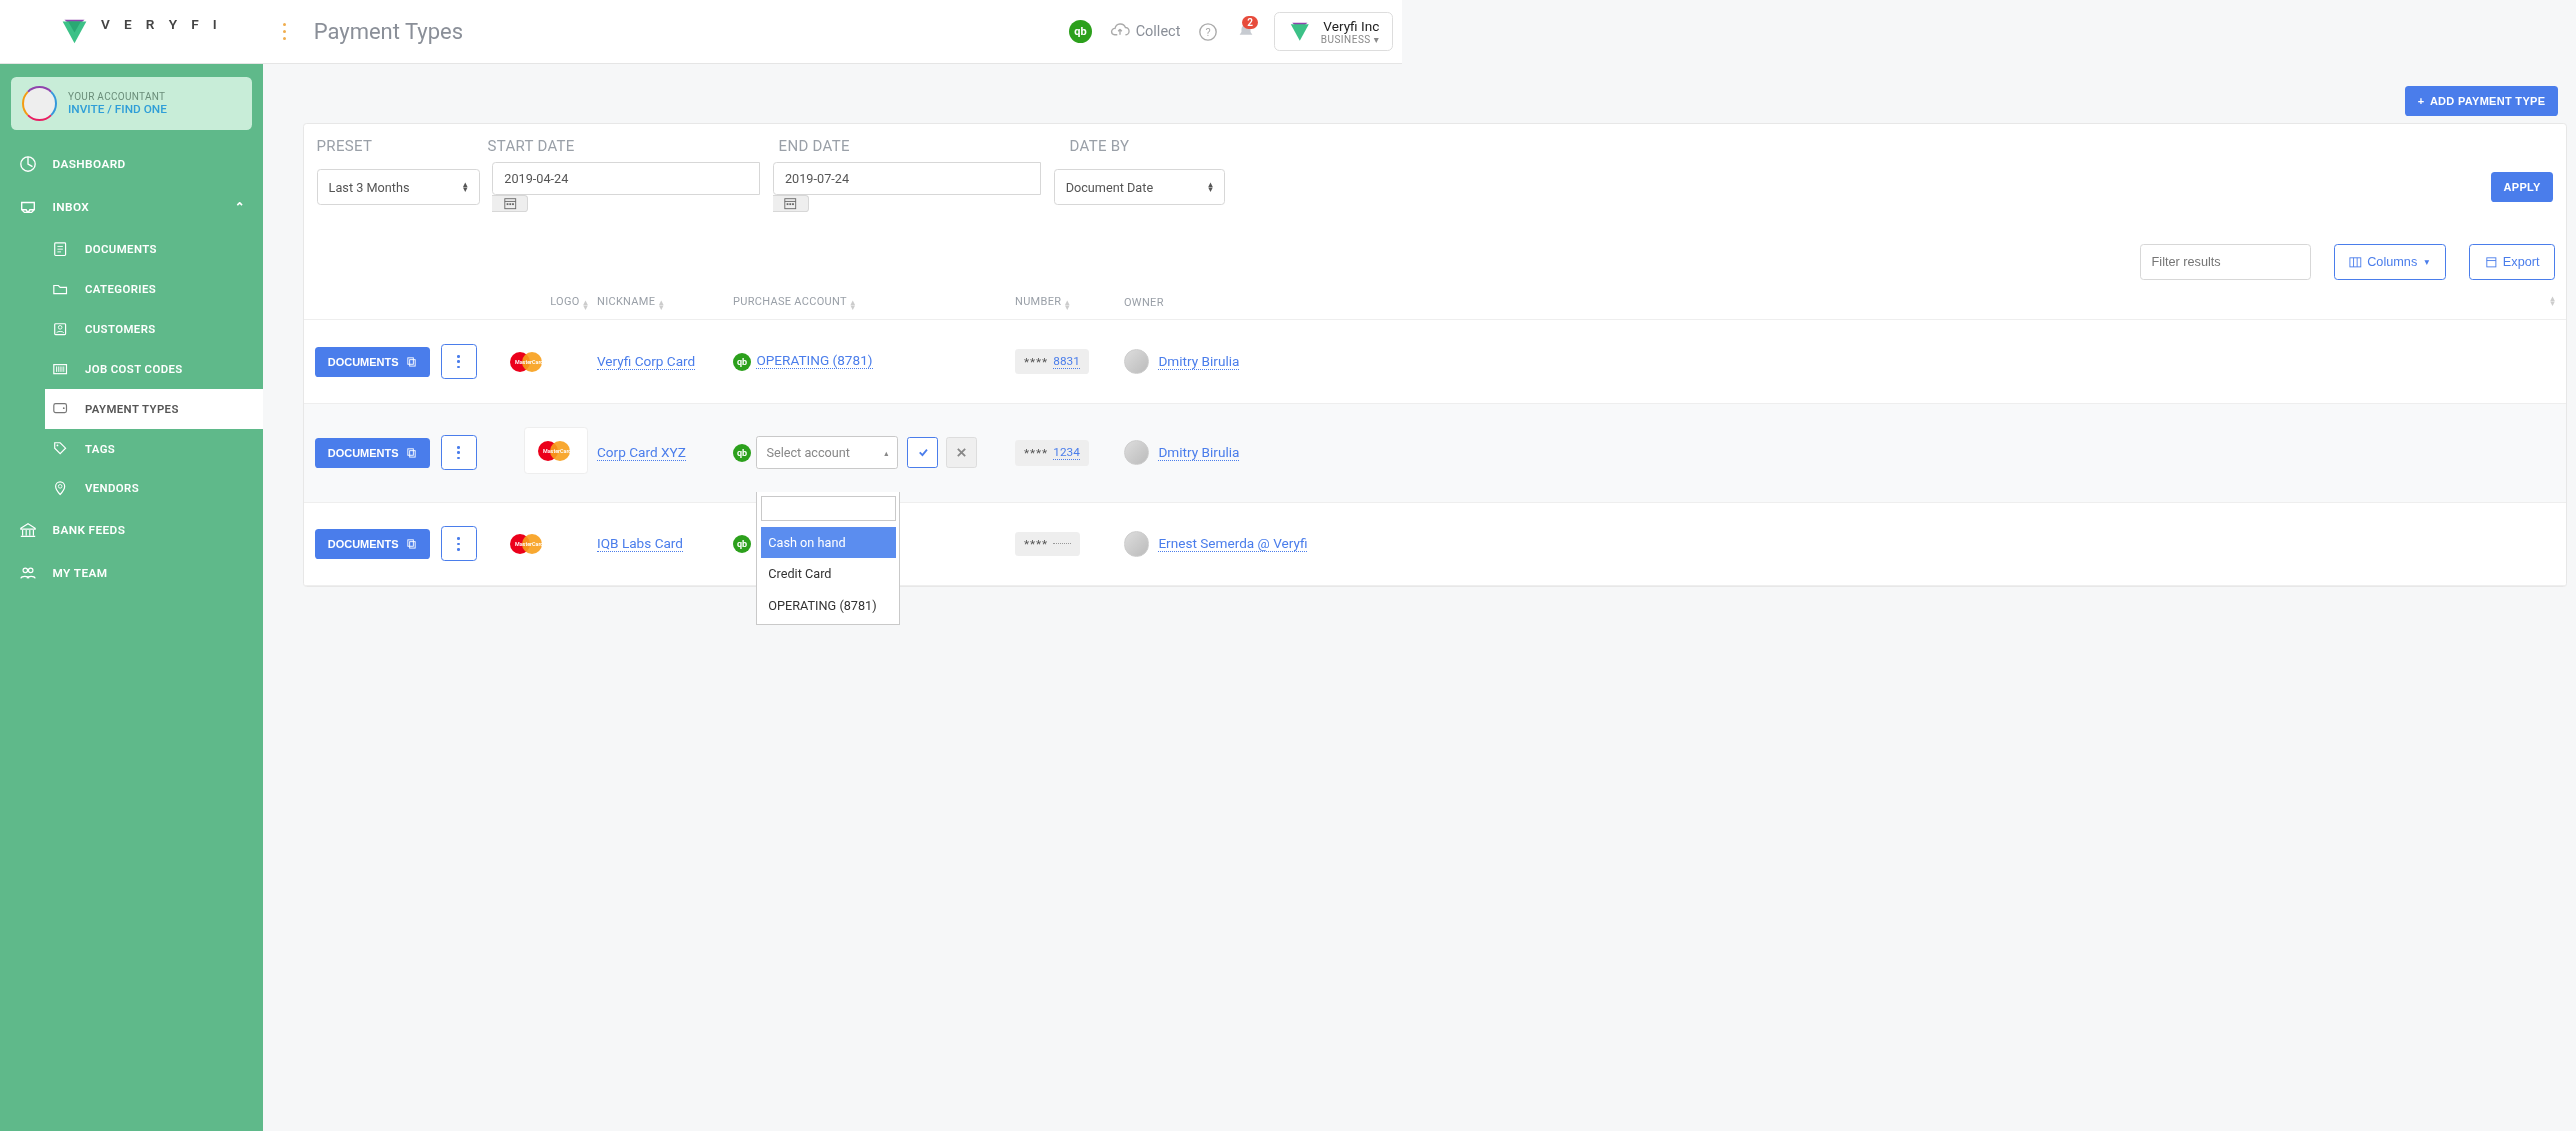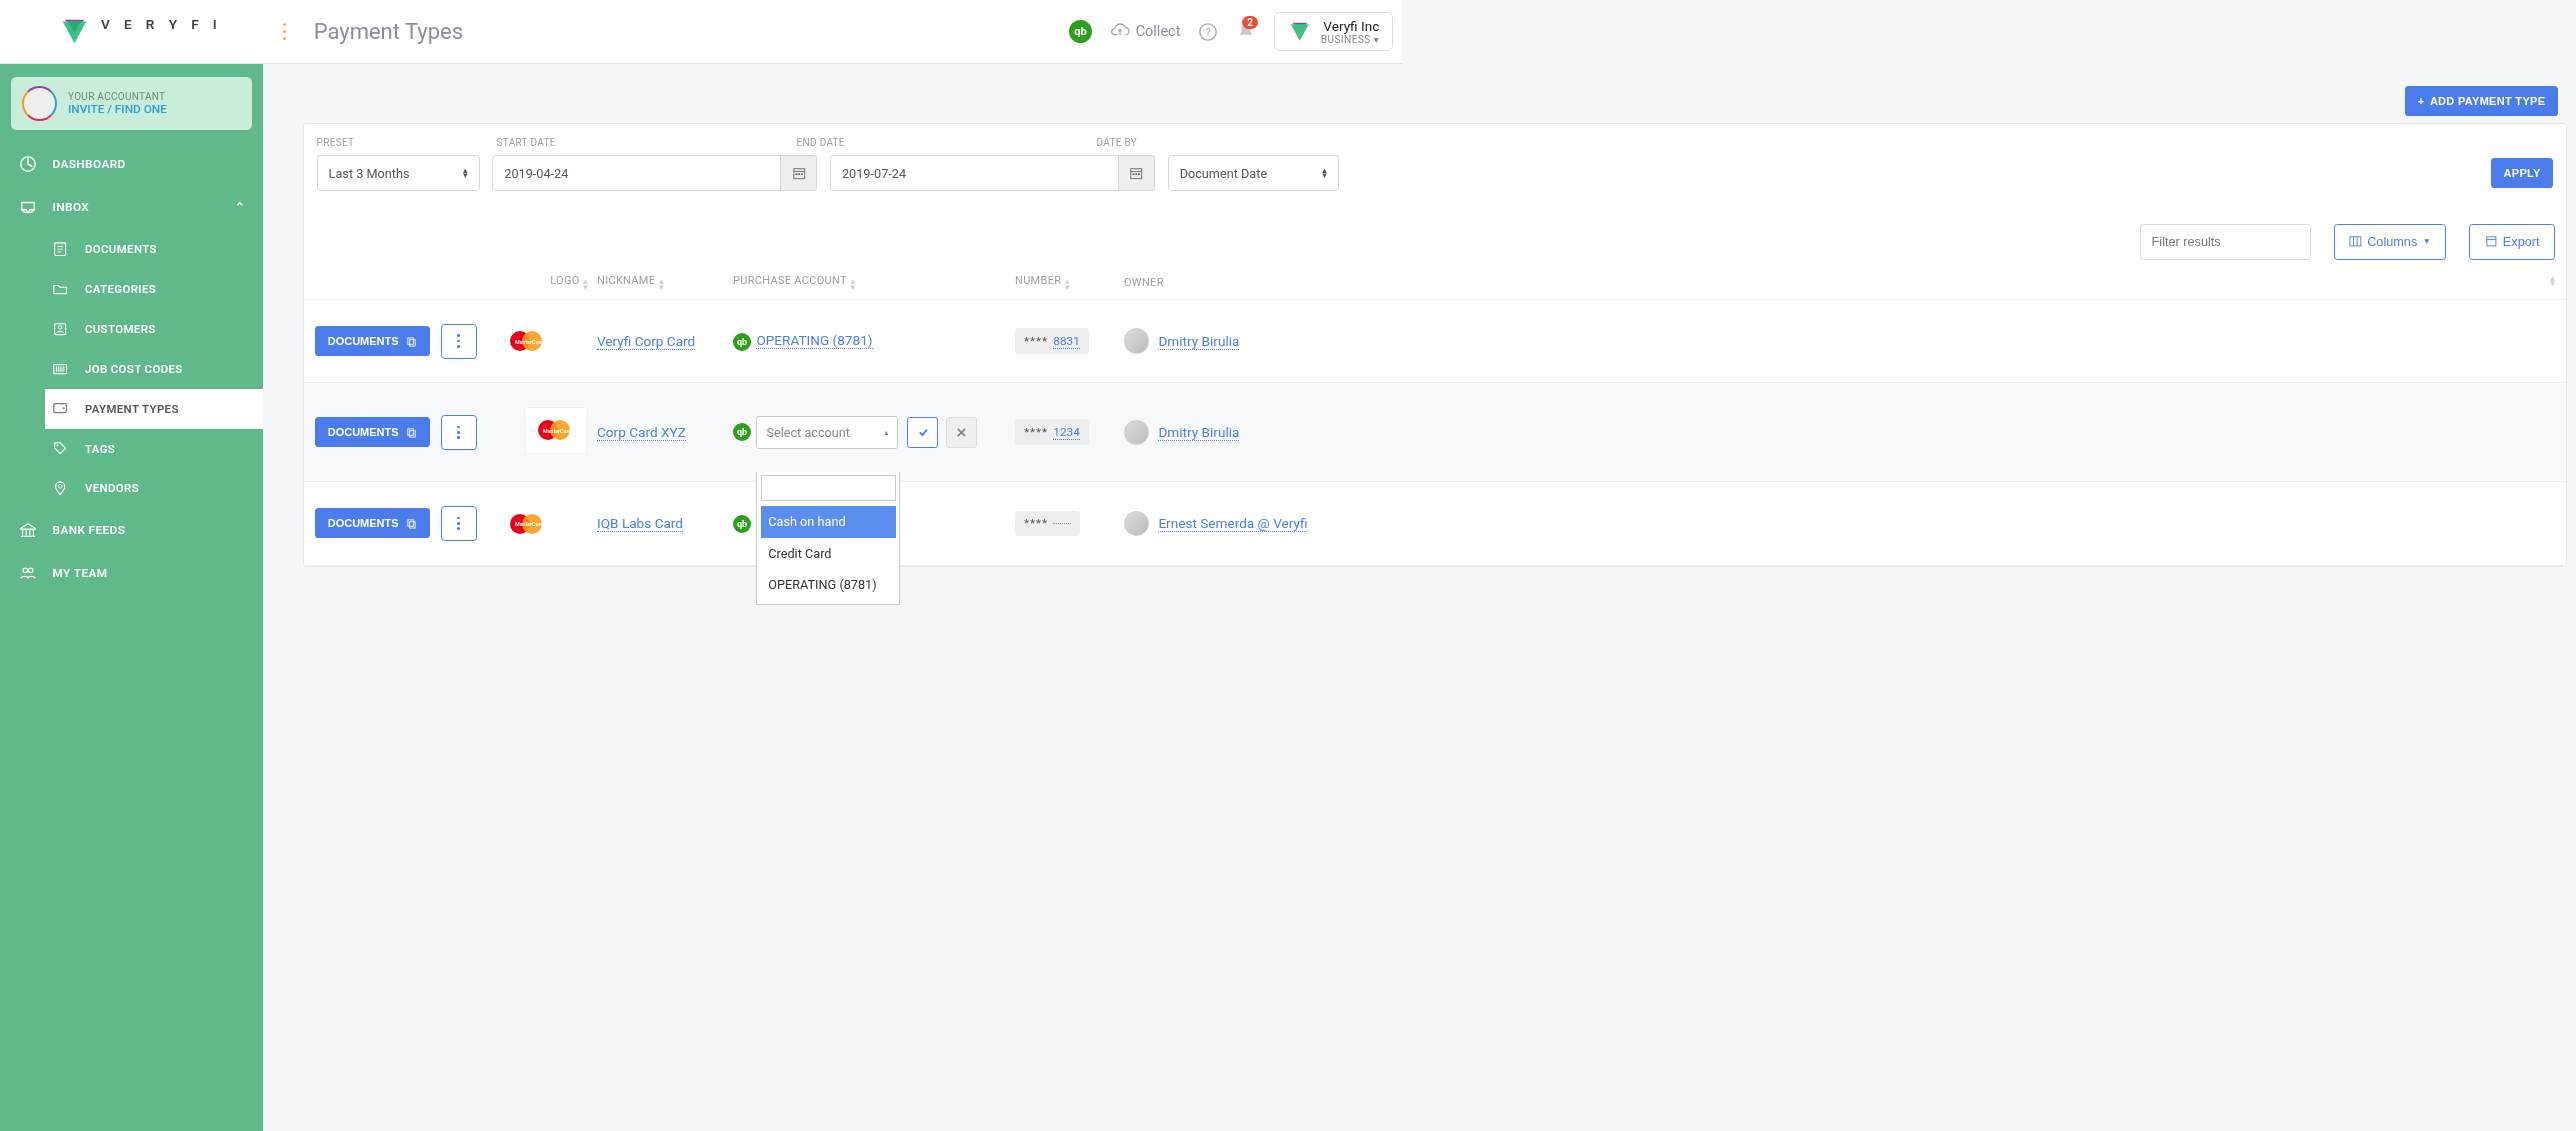--- a/index.html
+++ b/index.html
@@ -34,29 +34,29 @@
 .nav-sub .nav-item { padding: 11.8px 18px 11.8px 0; font-size: 11.4px; gap: 14.5px; padding-left: 5.4px; }
 .nav-item.active { background: #fff; color: #555; }
 .nav-icon { width: 20px; display: flex; align-items: center; justify-content: center; }
 
 
 .main { position: absolute; top: 64px; left: 263px; right: 0; bottom: 0; padding: 22px 9px 0 40px; overflow: visible; }
 .add-btn-row { display: flex; justify-content: flex-end; margin-bottom: 7.3px; padding-right: 9px; }
 .btn-primary { background: #4a7deb; color: #fff; border: none; border-radius: 3.6px; padding: 9px 12.7px; font-size: 11px; font-weight: 600; letter-spacing: 0.3px; cursor: pointer; display: flex; align-items: center; gap: 5.4px; }
 .card { background: #fff; border: 0.9px solid #e7e7e7; border-radius: 3.6px; }
 .filters { padding: 12.7px 9px 18px 9px; }
-.filter-labels { display: flex; gap: 9px; padding: 0 3.6px 7.3px 3.6px; font-size: 10px; color: #9aa0a8; letter-spacing: 0.3px; }
+.filter-labels { display: flex; padding: 0 3.6px 7.3px 3.6px; font-size: 15px; color: #9aa0a8; letter-spacing: 0.3px; }
 .fl-preset { width: 171px; }
 .fl-start { width: 291px; }
 .fl-end { width: 291px; }
 .fl-dateby { flex: 1; }
 .filter-row { display: flex; gap: 12.7px; align-items: center; padding: 0 3.6px; }
 .select, .date-input, .text-input { border: 0.9px solid #d7d7d7; border-radius: 3.6px; height: 36px; padding: 8px 11px; font-size: 12.7px; color: #555; background: #fff; display: flex; align-items: center; justify-content: space-between; }
 .select { width: 163px; }
-.date-group { display: flex; width: 325px; }
+.date-group { display: flex; width: 268px; flex-direction: column; }
 .date-input { flex: 1; border-radius: 3.6px 0 0 3.6px; }
 .date-addon { width: 36px; background: #eee; border: 0.9px solid #d7d7d7; border-left: none; border-radius: 0 3.6px 3.6px 0; display: flex; align-items: center; justify-content: center; color: #666; }
 .select-dateby { width: 171px; gap: 12px; }
 .btn-apply { margin-left: auto; }
 
 .toolbar-row { display: flex; justify-content: flex-end; gap: 23px; padding: 14.5px 11px 9px 11px; align-items: center; }
 .filter-input { width: 171px; height: 36px; border: 0.9px solid #d7d7d7; border-radius: 3.6px; padding: 0 11px; font-size: 12.7px; color: #888; }
 .btn-outline { background: #fff; border: 0.9px solid #4a7deb; color: #4a7deb; border-radius: 3.6px; height: 36px; padding: 0 14.5px; font-size: 12.7px; display: flex; align-items: center; gap: 5.4px; cursor: pointer; }
 
 .thead { display: flex; align-items: center; padding: 5.4px 11px 9px 11px; font-size: 11px; color: #9aa0a8; letter-spacing: 0.3px; border-bottom: 0.9px solid #eee; }

